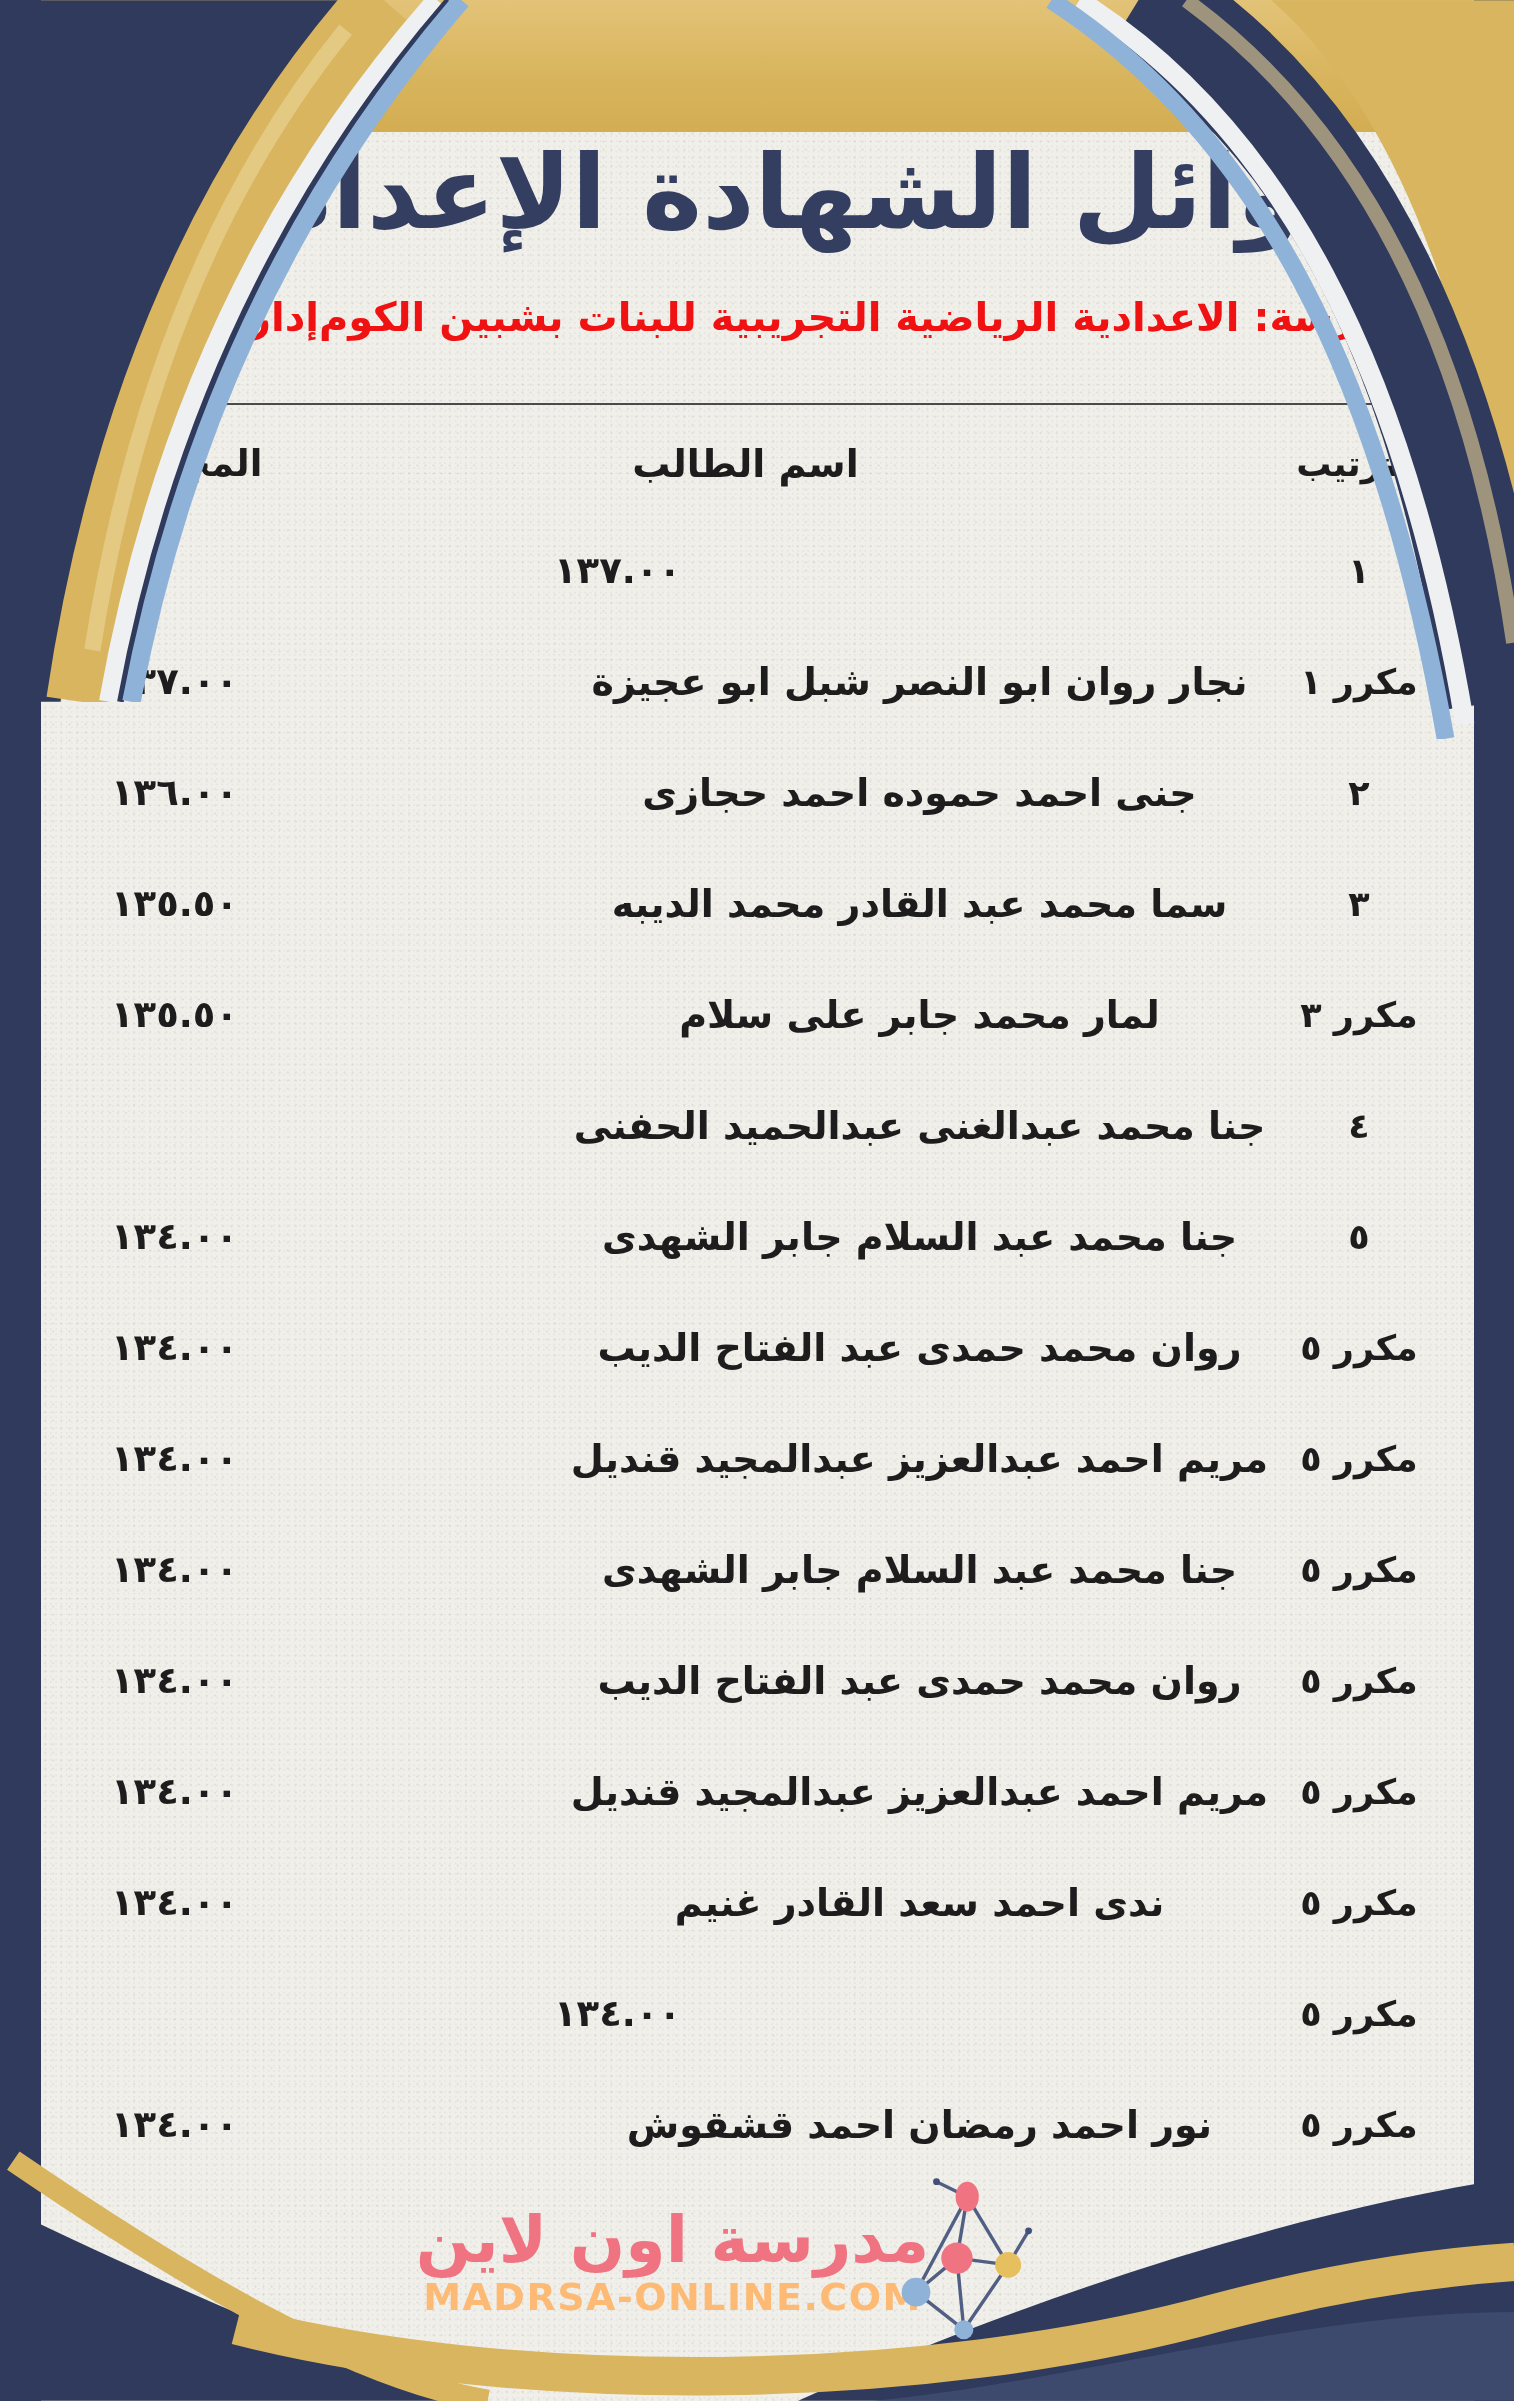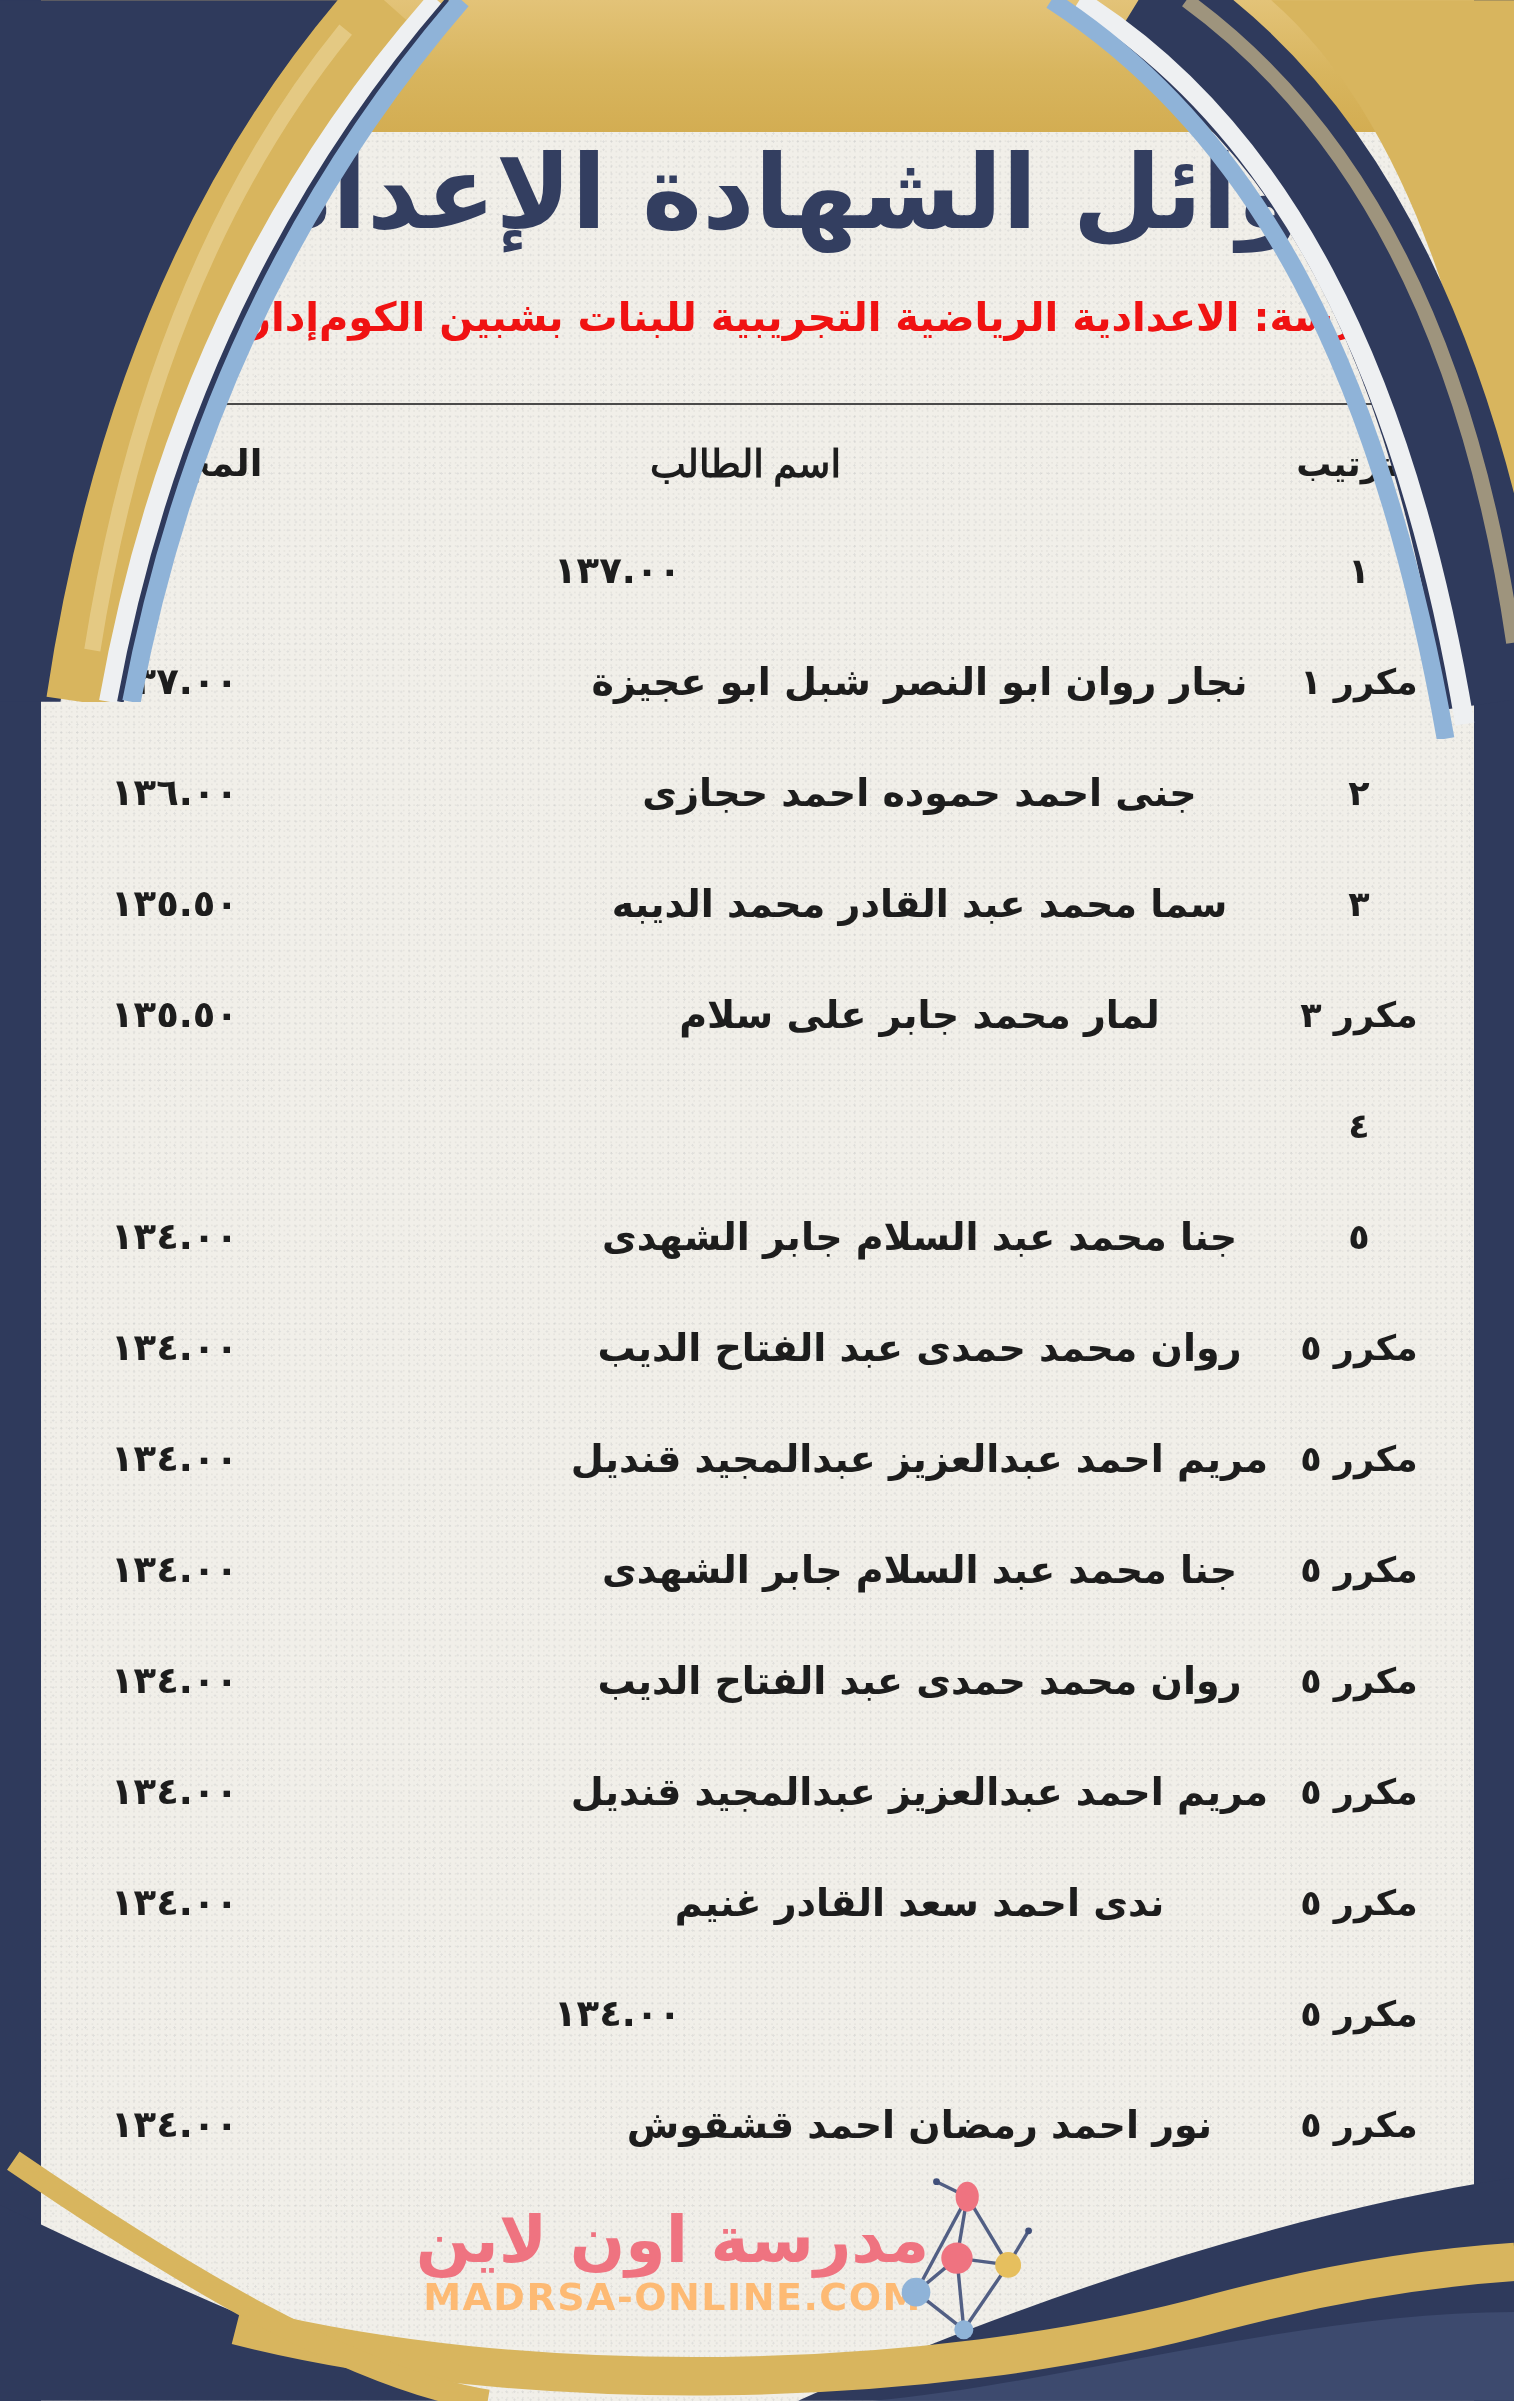--- a/index.html
+++ b/index.html
@@ -54,21 +54,21 @@
     display:grid;direction:rtl;
     grid-template-columns:148px 1fr 443px;
     align-items:center;
   }
   .t-head{height:103px;font-size:38px;font-weight:700;}
   .t-row{height:111px;}
   .cell{white-space:nowrap;}
   .cell.rank{text-align:center;font-size:35px;font-weight:700;}
   .cell.name{text-align:center;font-size:38px;font-weight:700;}
   .cell.total{text-align:left;font-size:37px;font-weight:700;}
-  .t-head .name{transform:translateX(-174px);font-family:Liberation Serif, serif;}
+  .t-head .name{transform:translateX(-174px);}
   
   .site-logo{
     position:absolute;left:473px;top:2169px;width:562px;z-index:5;
     display:flex;align-items:center;gap:26.6px;
   }
   .logo-text{display:flex;flex-direction:column;align-items:center;width:399px;}
   .logo-ar{font-size:65px;font-weight:700;color:#ef7380;white-space:nowrap;line-height:1.1;text-align:right;}
   .logo-en{font-size:38px;font-weight:700;color:#fdba74;letter-spacing:1.5px;white-space:nowrap;}
 </style>
 </head>
@@ -111,20 +111,21 @@
         <div class="cell name">سما محمد عبد القادر محمد الديبه</div>
         <div class="cell total">١٣٥.٥٠</div>
       </div>
       <div class="t-row">
         <div class="cell rank">مكرر ٣</div>
         <div class="cell name">لمار محمد جابر على سلام</div>
         <div class="cell total">١٣٥.٥٠</div>
       </div>
       <div class="t-row">
         <div class="cell rank">٤</div>
+        <div class="cell name">جنا محمد عبدالغنى عبدالحميد الحفنى</div>
       </div>
       <div class="t-row">
         <div class="cell rank">٥</div>
         <div class="cell name">جنا محمد عبد السلام جابر الشهدى</div>
         <div class="cell total">١٣٤.٠٠</div>
       </div>
       <div class="t-row">
         <div class="cell rank">مكرر ٥</div>
         <div class="cell name">روان محمد حمدى عبد الفتاح الديب</div>
         <div class="cell total">١٣٤.٠٠</div>

